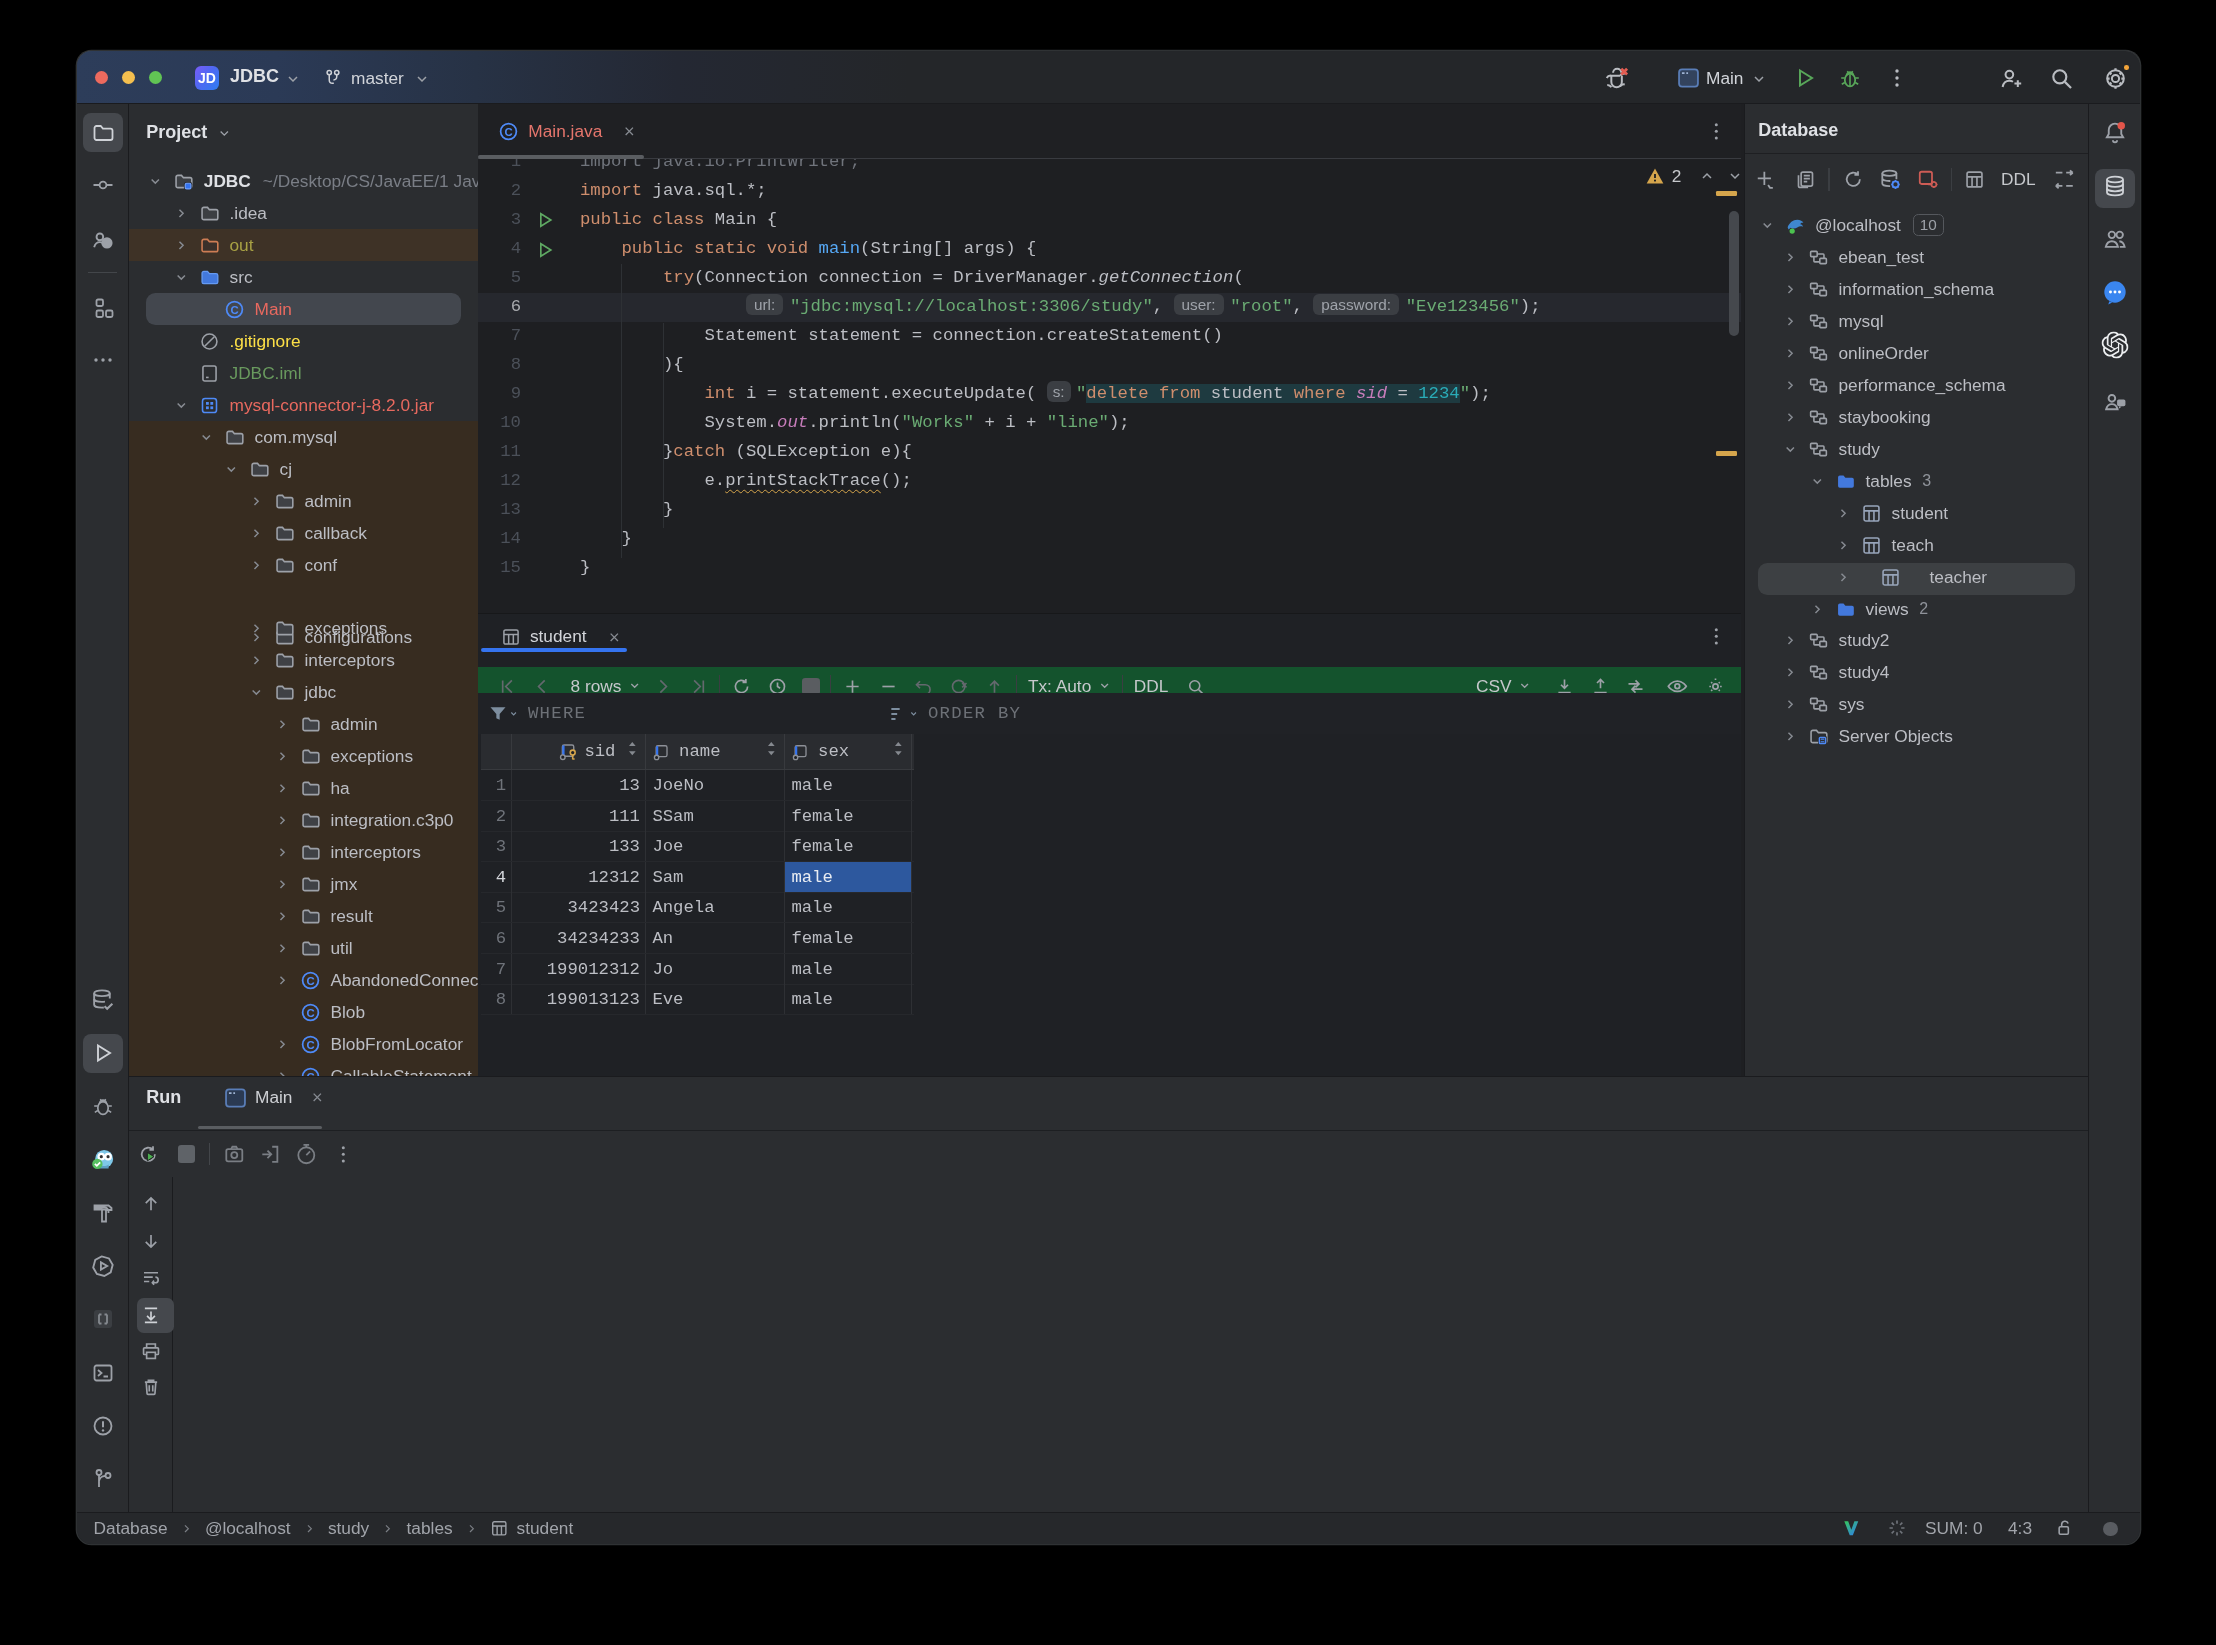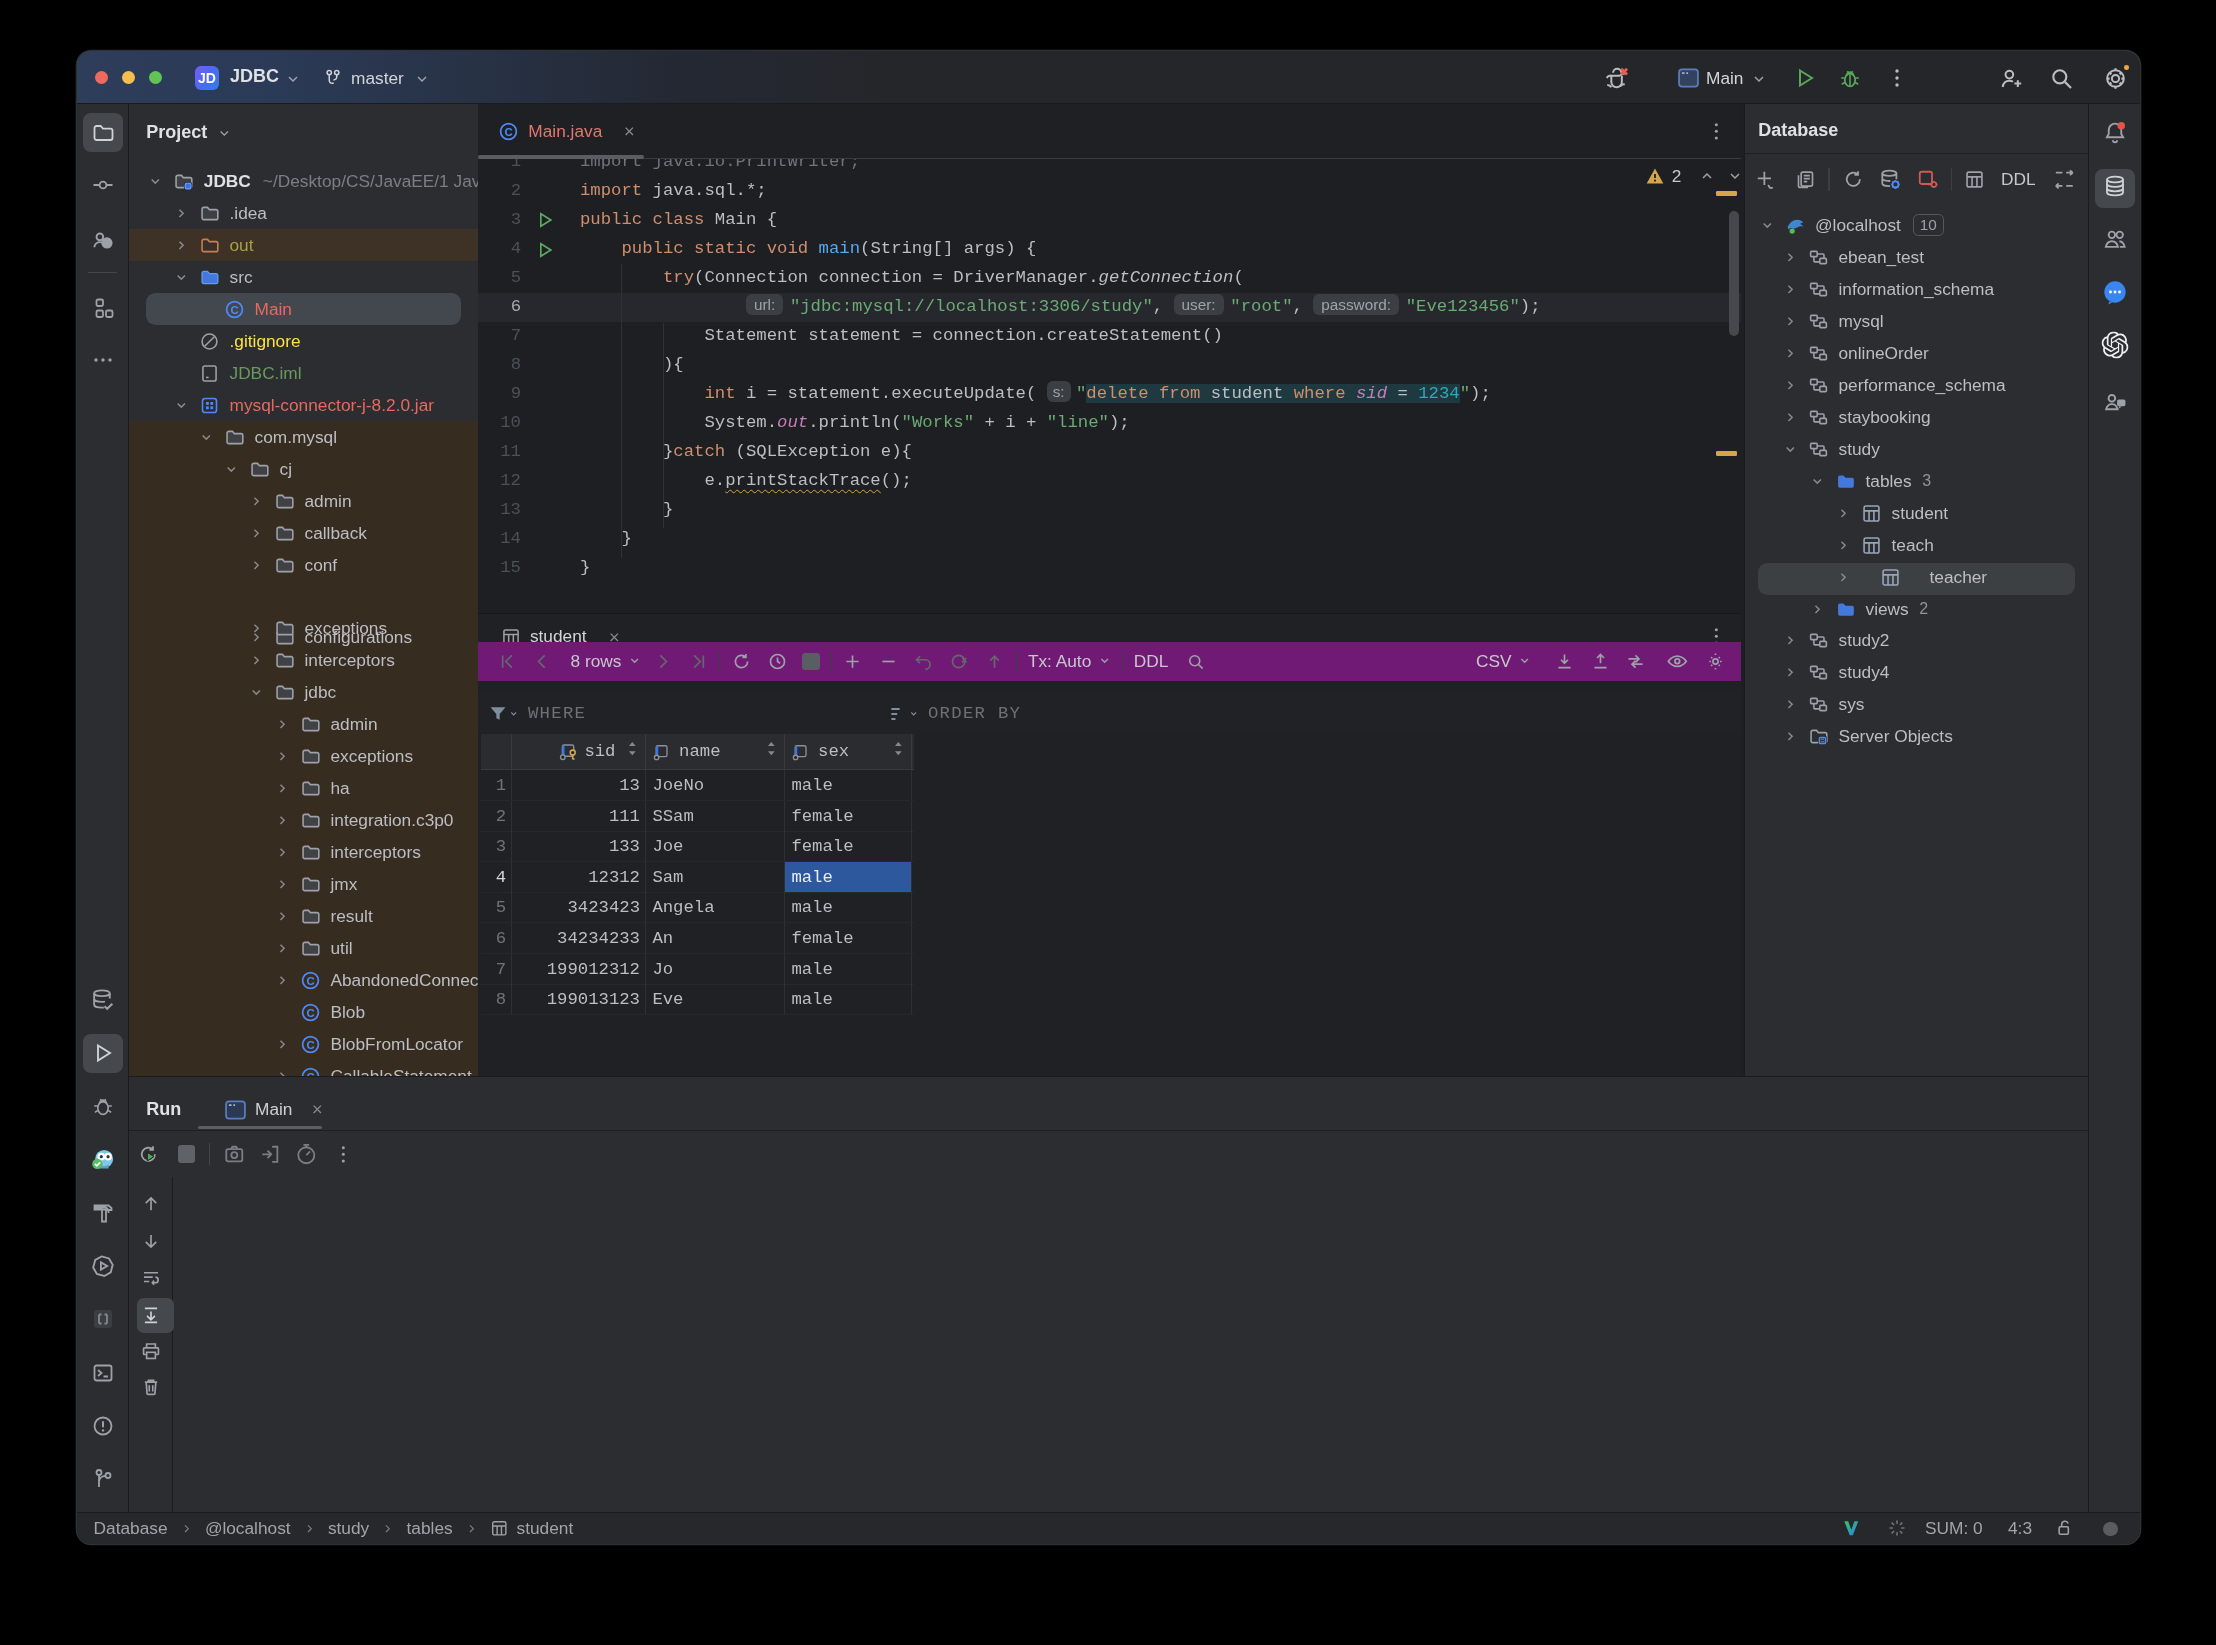--- a/index.html
+++ b/index.html
@@ -457,21 +457,21 @@
             <path d="M6 6l12 12M18 6L6 18" stroke="#878b92" stroke-width="2.2" fill="none"></path>
           </svg>
       </div>
       <div class="abs" style="left:3.3px;top:34px;width:146px;height:4px;background:#3574f0;border-radius:2px;"></div>
       <svg class="abs" style="left:1227px;top:10.6px;" width="22.6" height="22.6" viewBox="0 0 24 24" fill="#9da1a8">
           <circle cx="12" cy="5" r="1.6"></circle>
           <circle cx="12" cy="12" r="1.6"></circle>
           <circle cx="12" cy="19" r="1.6"></circle>
         </svg>
 
-      <div class="abs" style="left:0;top:28px;width:1263px;height:39px;background:#701a75;">
+      <div class="abs" style="left:0;top:53px;width:1263px;height:39px;background:#14532d;">
       <div class="abs row" style="left:18.6px;top:0;height:39px;gap:0;color:#c6c8cc;font-size:17.3px;">
         <svg width="21" height="21" viewBox="0 0 24 24" fill="none" stroke="#64686e" stroke-width="1.9">
               <path d="M17 5l-7 7 7 7M6.5 5v14"></path>
             </svg>
         <svg style="margin-left:14.6px;" width="21" height="21" viewBox="0 0 24 24" fill="none" stroke="#64686e" stroke-width="1.9">
               <path d="M14.5 5l-7 7 7 7"></path>
             </svg>
         <span style="margin-left:17.3px;">8 rows</span>
             <span style="margin-left:6.7px;"><svg width="13.3" height="13.3" viewBox="0 0 24 24">
                 <path d="M6 9l6 6 6-6" stroke="#9da1a8" stroke-width="2.4" fill="none"></path>
@@ -842,21 +842,21 @@
         <path d="M22.2819 9.8211a5.9847 5.9847 0 0 0-.5157-4.9108 6.0462 6.0462 0 0 0-6.5098-2.9A6.0651 6.0651 0 0 0 4.9807 4.1818a5.9847 5.9847 0 0 0-3.9977 2.9 6.0462 6.0462 0 0 0 .7427 7.0966 5.98 5.98 0 0 0 .511 4.9107 6.051 6.051 0 0 0 6.5146 2.9001A5.9847 5.9847 0 0 0 13.2599 24a6.0557 6.0557 0 0 0 5.7718-4.2058 5.9894 5.9894 0 0 0 3.9977-2.9001 6.0557 6.0557 0 0 0-.7475-7.073zm-9.022 12.6081a4.4755 4.4755 0 0 1-2.8764-1.0408l.1419-.0804 4.7783-2.7582a.7948.7948 0 0 0 .3927-.6813v-6.7369l2.02 1.1686a.071.071 0 0 1 .038.0615v5.5826a4.504 4.504 0 0 1-4.4945 4.4849zm-9.6607-4.1254a4.4708 4.4708 0 0 1-.5346-3.0137l.142.0852 4.783 2.7582a.7712.7712 0 0 0 .7806 0l5.8428-3.3685v2.3324a.0804.0804 0 0 1-.0332.0615L9.74 19.9502a4.4992 4.4992 0 0 1-6.1408-1.6464zM2.3408 7.8956a4.485 4.485 0 0 1 2.3655-1.9728V11.6a.7664.7664 0 0 0 .3879.6765l5.8144 3.3543-2.0201 1.1685a.0757.0757 0 0 1-.071 0l-4.8303-2.7865A4.504 4.504 0 0 1 2.3408 7.8956zm16.5963 3.8558L13.1038 8.364 15.1192 7.2a.0757.0757 0 0 1 .071 0l4.8303 2.7913a4.4944 4.4944 0 0 1-.6765 8.1042v-5.6772a.79.79 0 0 0-.407-.667zm2.0107-3.0231l-.142-.0852-4.7735-2.7818a.7759.7759 0 0 0-.7854 0L9.409 9.2297V6.8974a.0662.0662 0 0 1 .0284-.0615l4.8303-2.7866a4.4992 4.4992 0 0 1 6.6802 4.66zM8.3065 12.863l-2.02-1.1638a.0804.0804 0 0 1-.038-.0567V6.0742a4.4992 4.4992 0 0 1 7.3757-3.4537l-.142.0805L8.704 5.459a.7948.7948 0 0 0-.3927.6813zm1.0976-2.3654l2.602-1.4998 2.6069 1.4998v2.9994l-2.5974 1.4997-2.6067-1.4997Z"></path>
       </svg>
     <svg class="stripicon" style="top:298px;" width="25" height="25" viewBox="0 0 24 24" fill="#9da1a8">
         <circle cx="9" cy="8.5" r="3.2" fill="none" stroke="#9da1a8" stroke-width="1.8"></circle>
         <path d="M3.5 19c.8-3.2 2.9-5 5.5-5 2.6 0 4.7 1.8 5.5 5z" fill="none" stroke="#9da1a8" stroke-width="1.8"></path>
         <rect x="14" y="9.5" width="8" height="6.5" rx="1.6" fill="#9da1a8"></rect>
         <path d="M16 16l-.5 2.4 2.8-1.9z" fill="#9da1a8"></path>
       </svg>
 </div>
   <div id="runpanel">
-    <div class="abs row" style="left:17.3px;top:12px;height:41px;">
+    <div class="abs row" style="left:17.3px;top:0;height:41px;">
       <span style="color:#dfe1e5;font-size:18px;font-weight:700;">Run</span>
       <svg style="margin-left:44px;" width="21" height="20" viewBox="0 0 24 22">
           <rect x="1.2" y="1.2" width="21.6" height="19.6" rx="3.5" fill="#2b3a52" stroke="#5a7eb8" stroke-width="2"></rect>
           <path d="M4.5 5.5h3M9.5 5.5h2" stroke="#9fb4d4" stroke-width="2"></path>
         </svg>
       <span style="color:#ced0d4;font-size:17.3px;margin-left:8.7px;">Main</span>
       <svg style="margin-left:17.3px;" width="14.6" height="14.6" viewBox="0 0 24 24">
           <path d="M6 6l12 12M18 6L6 18" stroke="#878b92" stroke-width="2.2" fill="none"></path>
         </svg>
     </div>

